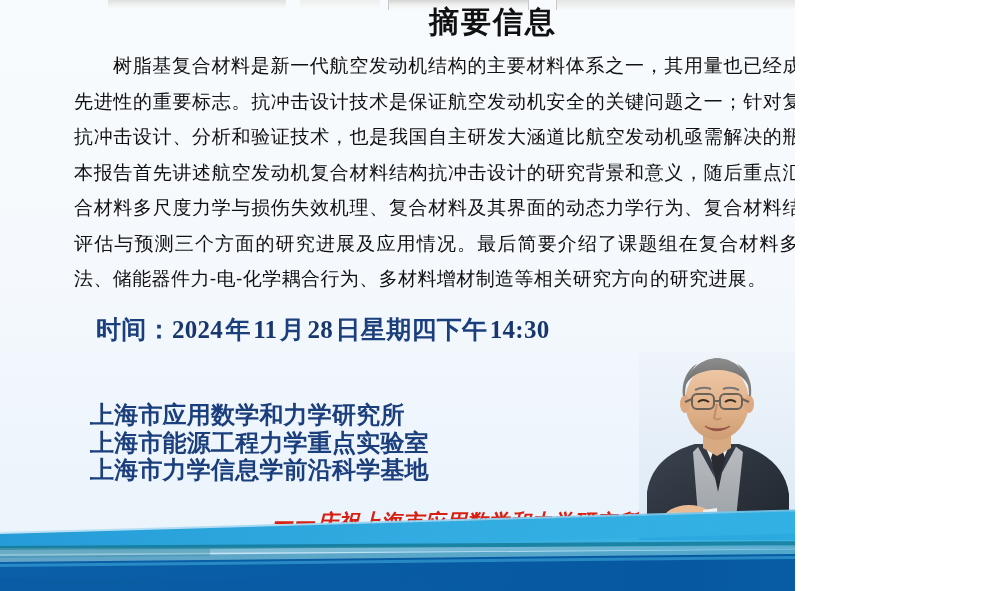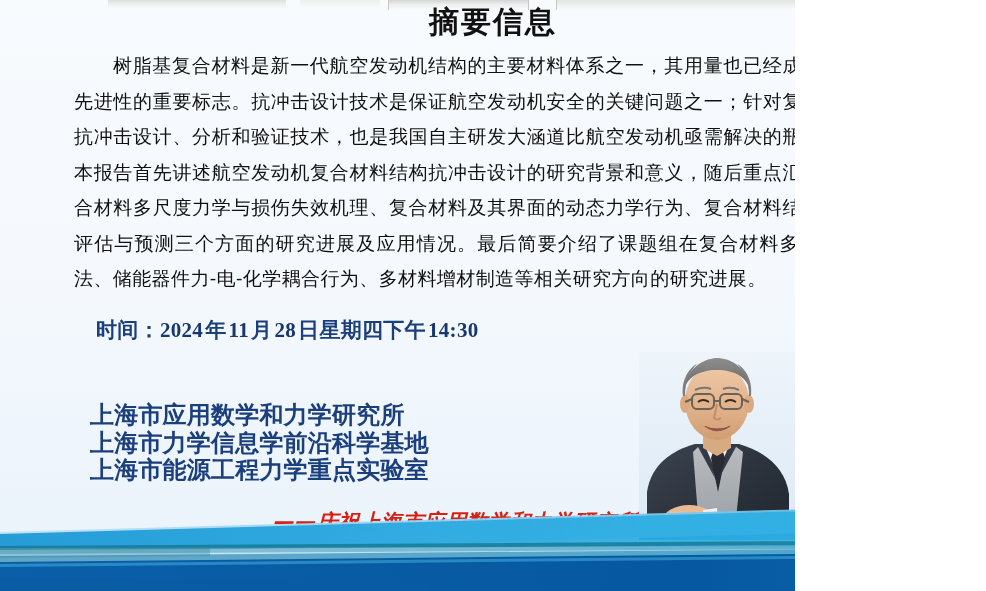--- a/index.html
+++ b/index.html
@@ -77,21 +77,21 @@
 
   
   #meta-block {
     position: absolute;
     left: 96px;
     top: 313px;
   }
   .meta-line {
     font-family: "Liberation Sans", sans-serif;
     font-weight: 700;
-    font-size: 21px;
+    font-size: 25px;
     line-height: 33px;
     color: #1b3f7d;
     white-space: nowrap;
     letter-spacing: .3px;
   }
   .meta-line .num {
     font-family: "Liberation Serif", "DejaVu Serif", serif;
     font-weight: 700;
     color: #18376e;
   }
@@ -175,22 +175,22 @@
   <div id="title">摘要信息</div>
 
   <div id="abstract">树脂基复合材料是新一代航空发动机结构的主要材料体系之一，其用量也已经成为航空发动机先进性的重要标志。抗冲击设计技术是保证航空发动机安全的关键问题之一；针对复合材料结构的抗冲击设计、分析和验证技术，也是我国自主研发大涵道比航空发动机亟需解决的瓶颈问题之一。本报告首先讲述航空发动机复合材料结构抗冲击设计的研究背景和意义，随后重点汇报课题组在复合材料多尺度力学与损伤失效机理、复合材料及其界面的动态力学行为、复合材料结构抗冲击性能评估与预测三个方面的研究进展及应用情况。最后简要介绍了课题组在复合材料多场耦合仿真方法、储能器件力-电-化学耦合行为、多材料增材制造等相关研究方向的研究进展。</div>
 
   <div id="meta-block">
     <div class="meta-line"><span>时间：</span><span class="num">2024</span> <span>年</span> <span class="num">11</span> <span>月</span> <span class="num">28</span> <span>日星期四下午</span> <span class="num">14:30</span></div>
   </div>
 
   <div id="orgs">
     <div class="org-line">上海市应用数学和力学研究所</div>
+    <div class="org-line">上海市能源工程力学重点实验室</div>
     <div class="org-line">上海市力学信息学前沿科学基地</div>
-    <div class="org-line">上海市能源工程力学重点实验室</div>
   </div>
 
   <div id="celebrate"><span>——</span><span>庆祝上海市应用数学和力学研究所成立</span>&nbsp;<span class="yr">40</span>&nbsp;<span>周年</span></div>
 
   <div id="portrait">
     <div class="photo-bg"></div>
     <svg width="156" height="188" viewBox="0 0 156 188">
       <defs>
         <linearGradient id="skin" x1="0" y1="0" x2="0" y2="1">
           <stop offset="0%" stop-color="#f0c9a8"></stop>

